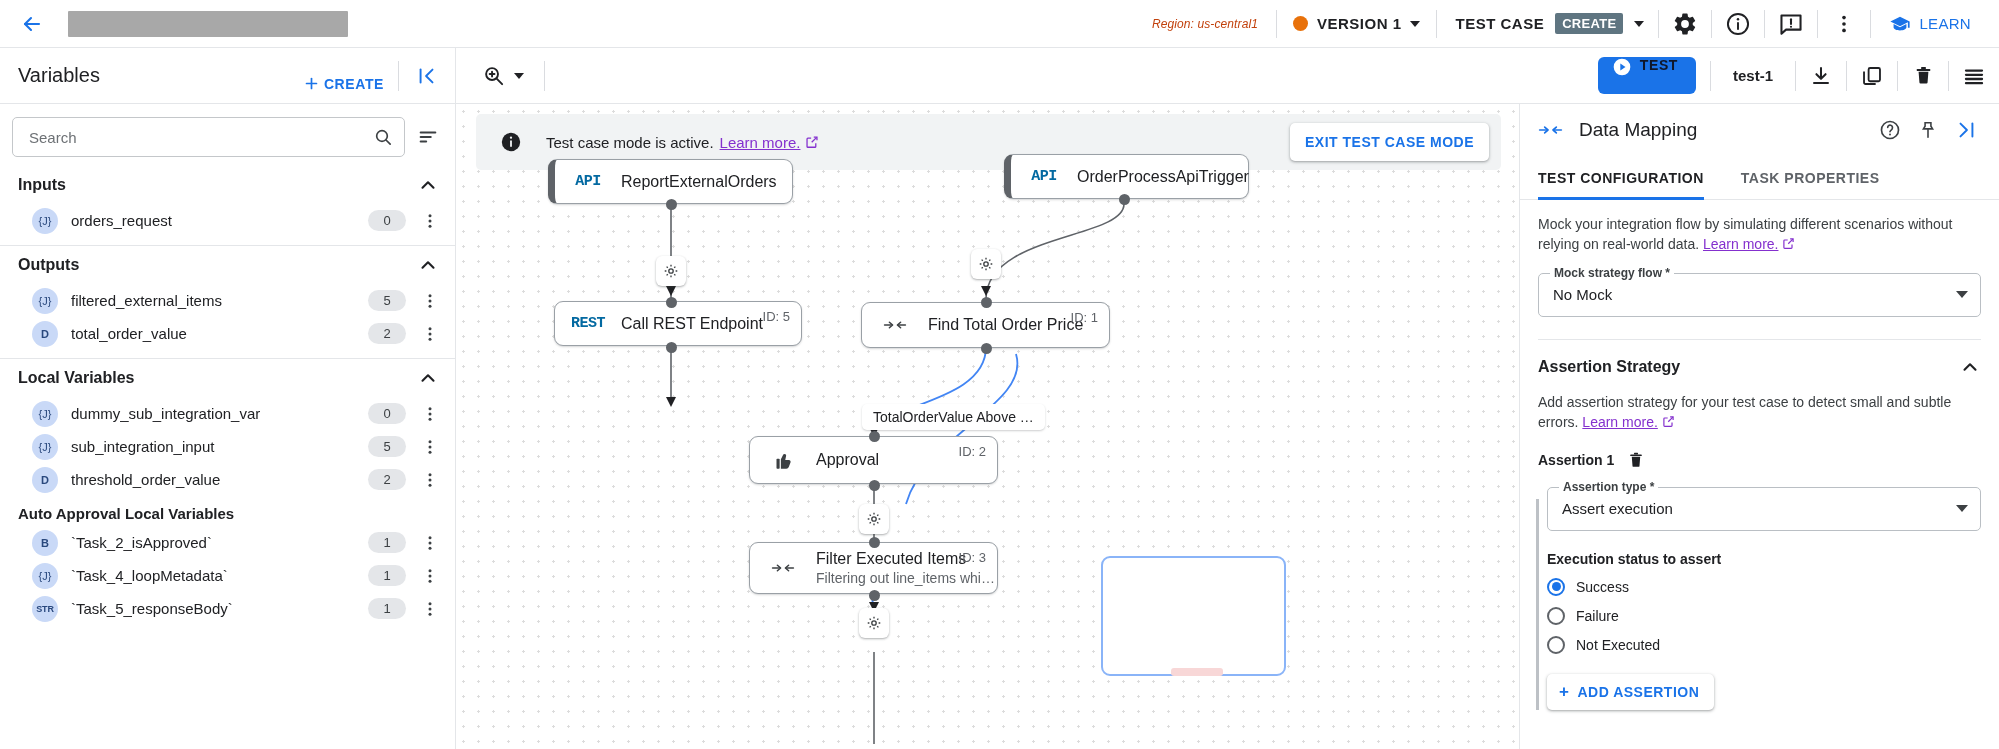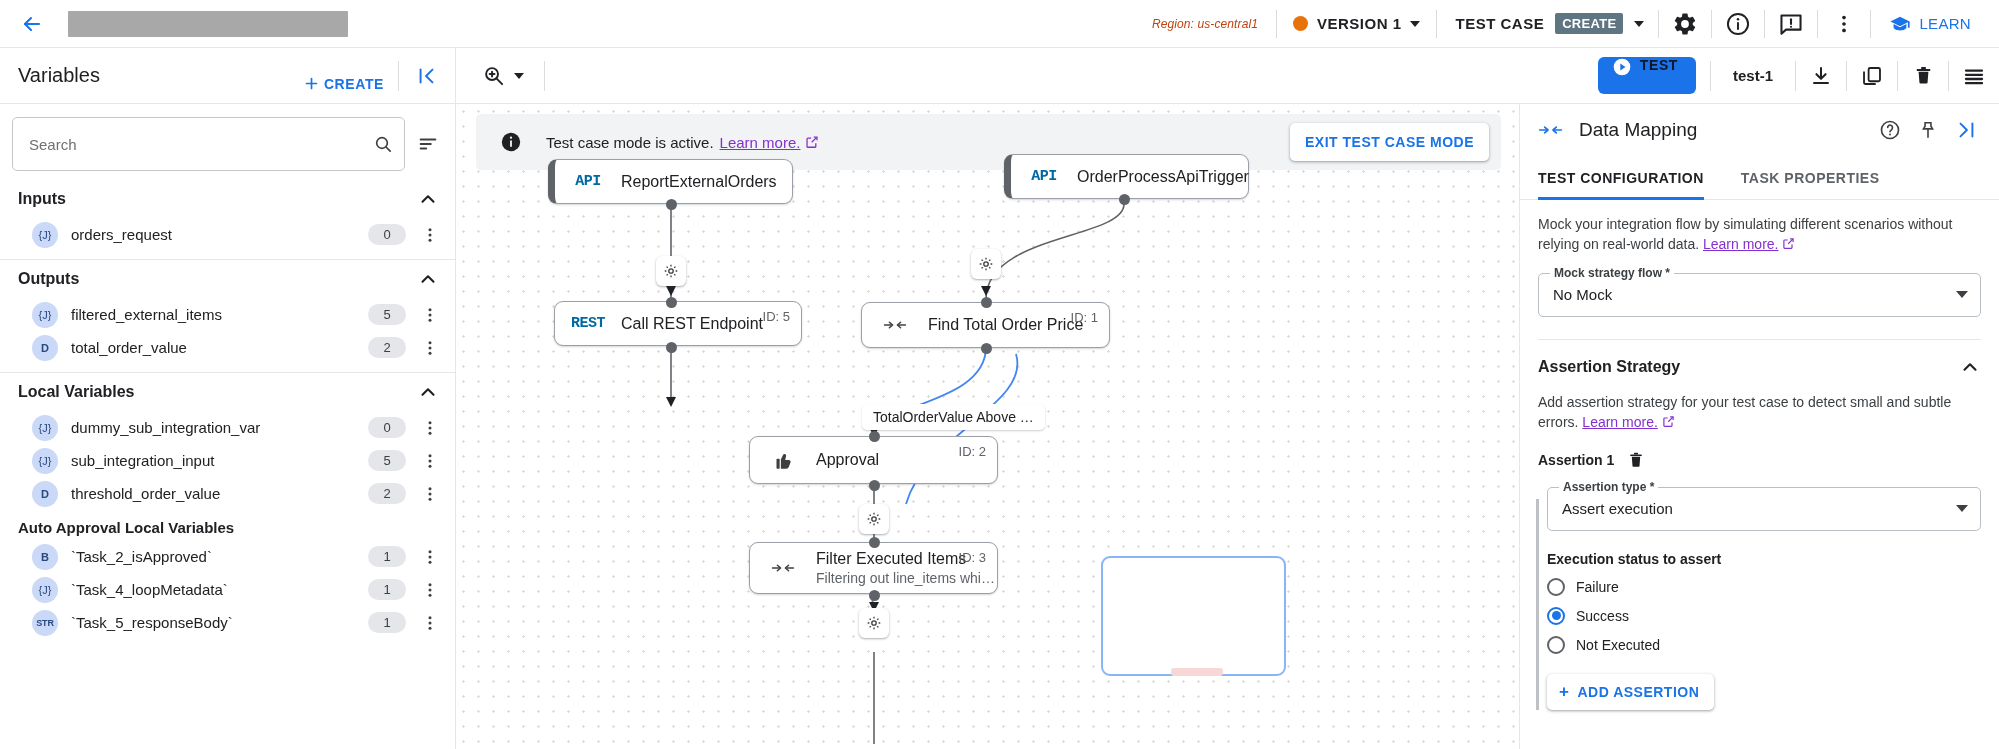--- a/index.html
+++ b/index.html
@@ -95,21 +95,21 @@
   
   .body { flex: 1 1 auto; display: flex; min-height: 0; }
 
   
   .left {
     width: 456px; min-width: 456px; border-right: 1px solid #e4e6e9;
     background: #fff; overflow: hidden; position: relative;
   }
   .search-row { display: flex; align-items: center; padding: 13px 14px 9px 12px; gap: 10px; }
   .search-box {
-    flex: 1 1 auto; height: 54px; border: 1px solid #c4c7ca; border-radius: 5px;
+    flex: 1 1 auto; height: 40px; border: 1px solid #c4c7ca; border-radius: 5px;
     display: flex; align-items: center; padding: 0 11px 0 14px;
   }
   .search-box input {
     flex: 1 1 auto; border: none; outline: none; font-size: 15px;
     font-family: "Liberation Sans", sans-serif; color: #202124; background: transparent;
   }
   .search-box input::placeholder { color: #6d7175; }
   .sort-icon { width: 26px; display: flex; align-items: center; justify-content: center; cursor: pointer; }
 
   .sec-head {
@@ -787,29 +787,29 @@
         <div class="assertion-block">
           <div class="field">
             <span class="field-label">Assertion type *</span>
             <span class="field-value">Assert execution</span>
             <span class="sel-caret"></span>
           </div>
 
           <div class="radio-head">Execution status to assert</div>
 
           <div class="radio-row">
-            <span class="radio"></span>
-            <span class="radio-label">Failure</span>
-          </div>
-          <div class="radio-row">
             <span class="radio on"></span>
             <span class="radio-label">Success</span>
           </div>
           <div class="radio-row">
             <span class="radio"></span>
+            <span class="radio-label">Failure</span>
+          </div>
+          <div class="radio-row">
+            <span class="radio"></span>
             <span class="radio-label">Not Executed</span>
           </div>
 
           <div class="add-assert">
             <span class="plus-s">+</span>
             <span>ADD ASSERTION</span>
           </div>
         </div>
       </div>
     </div>

